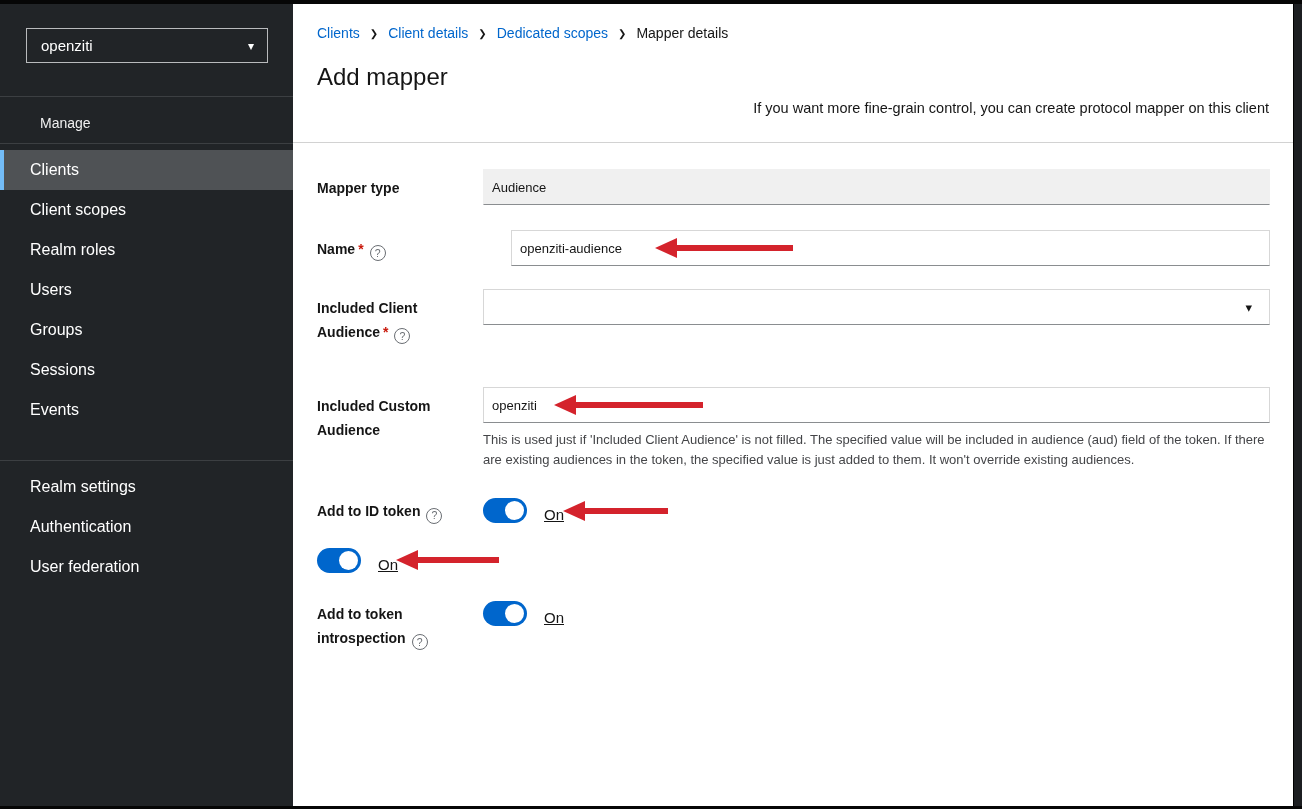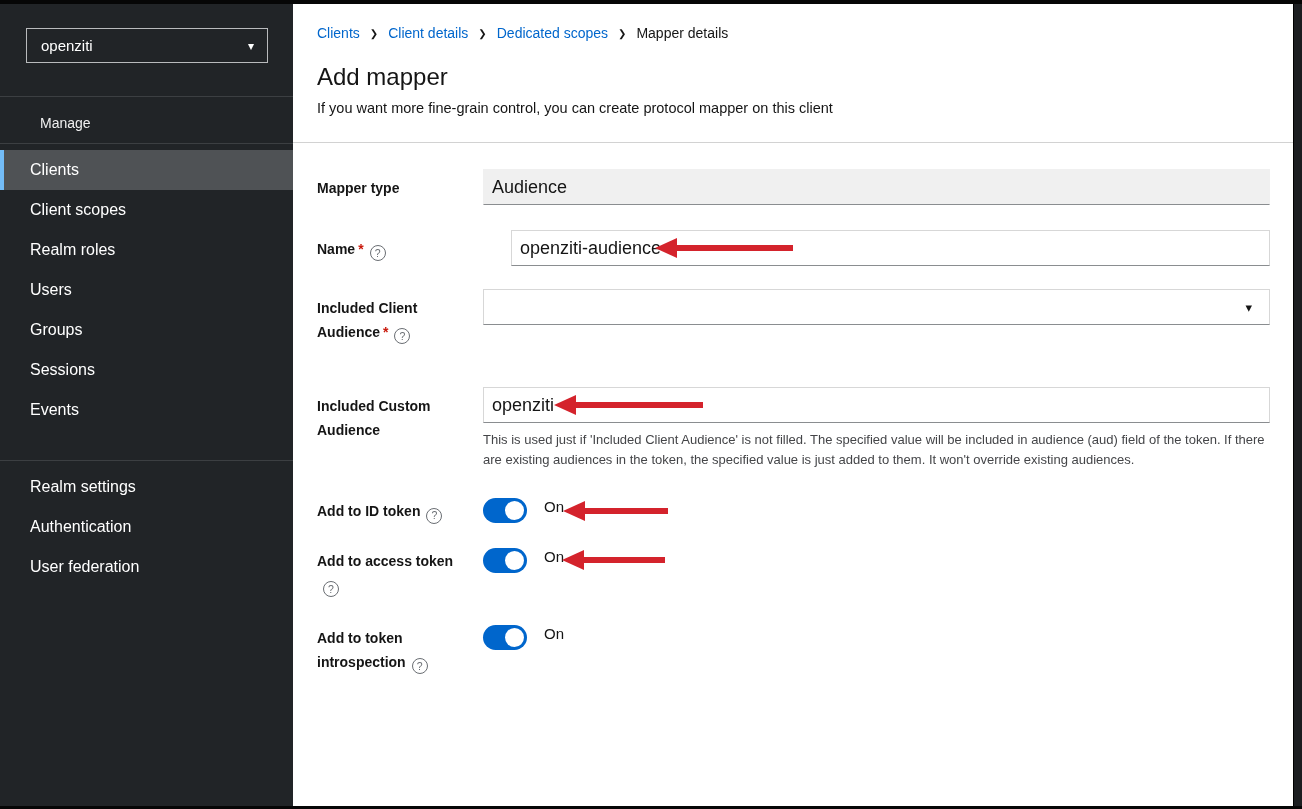--- a/index.html
+++ b/index.html
@@ -34,51 +34,51 @@
 
   
   .main { position:absolute; top:4px; bottom:3px; left:293px; right:9px;
     background:#fff; overflow:hidden; }
   .page-header { padding:21px 24px 26px 24px; border-bottom:1px solid #d2d2d2; }
   .breadcrumb { font-size:14px; display:flex; align-items:center; gap:10px; }
   .crumb-link { color:#0066cc; cursor:pointer; }
   .crumb-current { color:#151515; }
   .crumb-sep { color:#151515; font-size:10px; font-weight:700; }
   .page-title { font-size:24px; font-weight:500; color:#151515; margin-top:22px; }
-  .page-subtitle { font-size:14.5px; color:#151515; margin-top:9px; }
+  .page-subtitle { font-size:14.5px; color:#151515; margin-top:9px;text-align:right; }
 
   .form-area { padding:26px 23px 0 24px; position:relative; }
   .form-row { display:grid; grid-template-columns:150px 1fr; column-gap:16px;
     align-items:flex-start; }
   .lbl { font-size:14px; font-weight:700; color:#151515; line-height:24px;
     padding-top:7px; }
   .toggle-row .lbl { padding-top:1px; }
   .req { color:#c9190b; margin-left:3px; font-weight:700; }
   .help-icon { display:inline-flex; width:16px; height:16px; border:1px solid #6a6e73;
     border-radius:50%; color:#6a6e73; font-size:10.5px; font-weight:400;
     align-items:center; justify-content:center; margin-left:6px; vertical-align:-3px;
     cursor:pointer; line-height:1; }
   .field-wrap { position:relative; }
   .text-input { width:100%; height:36px; background:#fff; border:1px solid #d7d7d7;
-    border-bottom:1px solid #8a8d90; padding:0 8px; font-size:18px; color:#151515;
+    border-bottom:1px solid #8a8d90; padding:0 8px; font-size:13px; color:#151515;
     font-family:inherit; }
   .text-input.disabled { background:#f0f0f0; border-color:#f0f0f0;
     border-bottom-color:#8a8d90; }
   .select-box { width:100%; height:36px; background:#fff; border:1px solid #d7d7d7;
     border-bottom:1px solid #8a8d90; display:flex; align-items:center;
     justify-content:space-between; padding:0 17px 0 8px; cursor:pointer;
     font-size:14.5px; }
   .select-caret { color:#151515; font-size:13px; }
   .hint { font-size:13px; color:#444548; line-height:20px; margin-top:7px; }
 
   .mb-a { margin-bottom:25px; } .mb-b { margin-bottom:23px;gap:44px; }
   .mb-c { margin-bottom:43px; } .mb-d { margin-bottom:24px; }
   .mb-e { margin-bottom:28px; }
 
-  .toggle-cell { display:flex; align-items:flex-start; position:relative; }
+  .toggle-cell { display:flex; align-items:flex-end; position:relative;text-decoration:underline; }
   .toggle { width:44px; height:25px; border-radius:13px; position:relative;
     cursor:pointer; flex:0 0 auto; }
   .toggle.on { background:#0066cc; }
   .toggle.off { background:#8a8d90; }
   .knob { position:absolute; top:3px; width:19px; height:19px; border-radius:50%;
     background:#fff; }
   .toggle.on .knob { right:3px; }
   .toggle.off .knob { left:3px; }
   .toggle-state { font-size:15px; margin-left:17px; color:#151515; }
   .toggle-state.off { color:#6a6e73; }
@@ -201,23 +201,20 @@
           </div>
         <span class="toggle-state">On</span>
         <div class="arrow" style="left:80px; width:105px;">
           <div class="arrow-head"></div>
           <div class="arrow-shaft" style="width:83px;"></div>
         </div>
       </div>
     </div>
 
     <div class="form-row toggle-row mb-e">
-      <div class="lbl">
-        <span>Add to access token</span><span class="help-icon">?</span>
-      </div>
       <div class="toggle-cell">
         <div class="toggle on">
             <div class="knob"></div>
           </div>
         <span class="toggle-state">On</span>
         <div class="arrow" style="left:79px; width:103px;">
           <div class="arrow-head"></div>
           <div class="arrow-shaft" style="width:81px;"></div>
         </div>
       </div>

